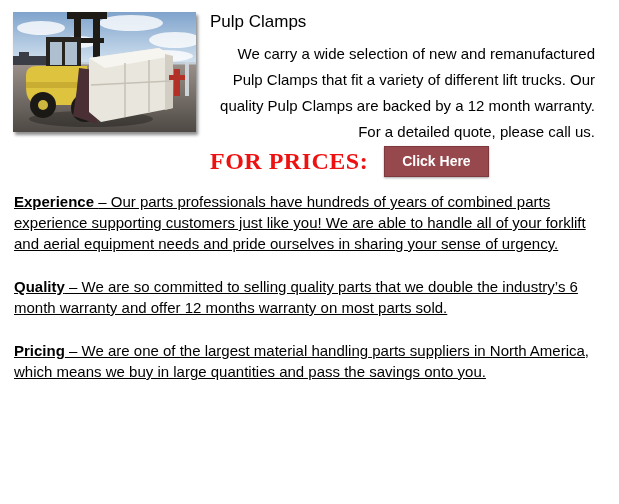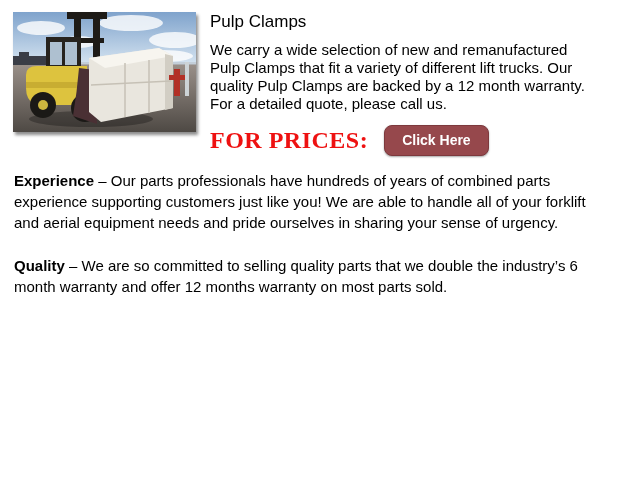--- a/index.html
+++ b/index.html
@@ -36,53 +36,55 @@
     width: 404px;
   }
   .page-title {
     font-size: 17px;
     font-weight: 400;
     margin: 0 0 9px 0;
     line-height: 20px;
   }
   .intro-text {
     font-size: 15px;
-    line-height: 18px;
+    line-height: 26px;
     margin: 0;
+    text-align: right;
   }
   .prices-row {
     display: flex;
     align-items: center;
-    margin-top: 12px;
+    margin-top: 1px;
   }
   .for-prices {
     font-family: "Liberation Serif", serif;
     font-weight: bold;
     font-size: 24px;
     color: var(--prices-red);
     letter-spacing: .5px;
   }
   .click-here-btn {
     margin-left: 16px;
     background: var(--button-maroon);
     border: 1px solid var(--button-maroon-border);
-    border-radius: 8px;
+    border-radius: 0;
     color: #ffffff;
     font-family: "Liberation Sans", sans-serif;
     font-weight: bold;
     font-size: 14px;
     padding: 6px 17px 7px;
     box-shadow: 0 1px 2px rgba(0,0,0,.35);
     cursor: pointer;
   }
   
   .features {
     padding: 14px 14px 0 14px;
     font-size: 15px;
     line-height: 21px;
+    text-decoration: underline;
   }
   .features p { margin: 0 0 22px 0; }
   .feature-term { font-weight: bold; }
 </style>
 </head>
 <body>
 
 <div class="top-section">
   <div class="photo-frame" title="Forklift carrying white pulp bales with a pulp clamp attachment">
     <svg width="183" height="120" viewBox="0 0 183 120">
@@ -156,13 +158,14 @@
     <div class="prices-row">
       <span class="for-prices">FOR PRICES:</span>
       <button class="click-here-btn">Click Here</button>
     </div>
   </div>
 </div>
 
 <div class="features">
   <p><span class="feature-term">Experience</span> <span>– Our parts professionals have hundreds of years of combined parts experience supporting customers just like you!  We are able to handle all of your forklift and aerial equipment needs and pride ourselves in sharing your sense of urgency.</span></p>
   <p><span class="feature-term">Quality</span> <span>– We are so committed to selling quality parts that we double the industry’s 6 month warranty and offer 12 months warranty on most parts sold.</span></p>
+  <p><span class="feature-term">Pricing</span> <span>– We are one of the largest material handling parts suppliers in North America, which means we buy in large quantities and pass the savings onto you.</span></p>
 </div>
 
 </body></html>

